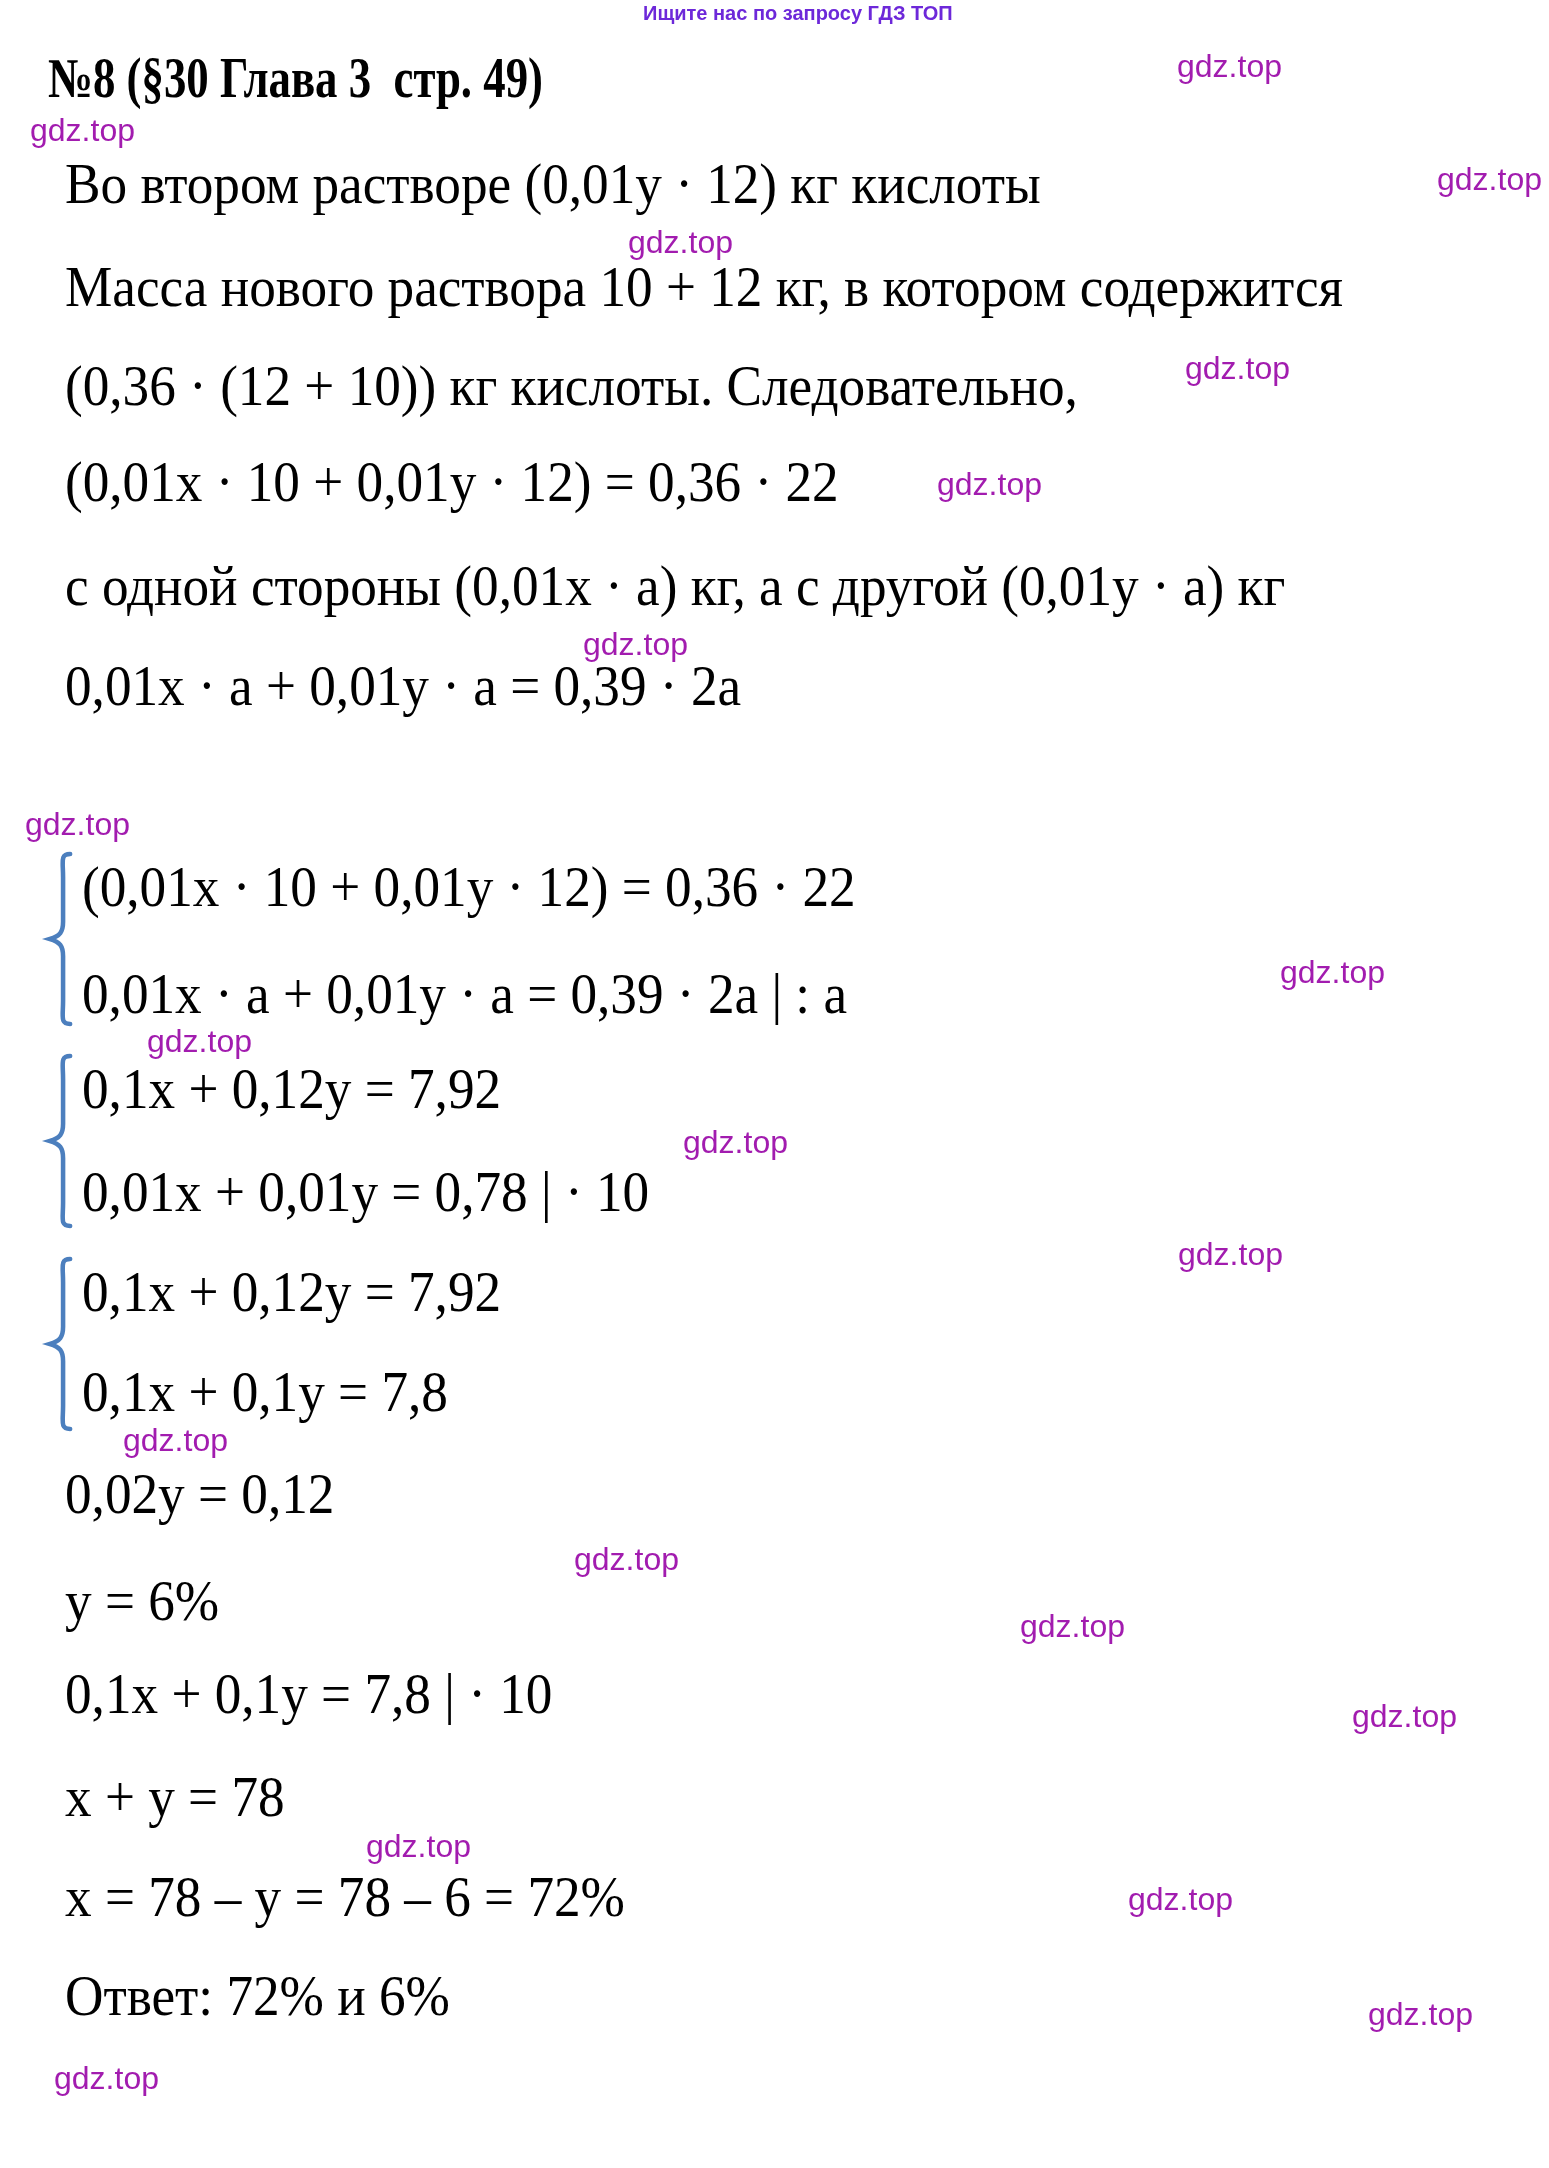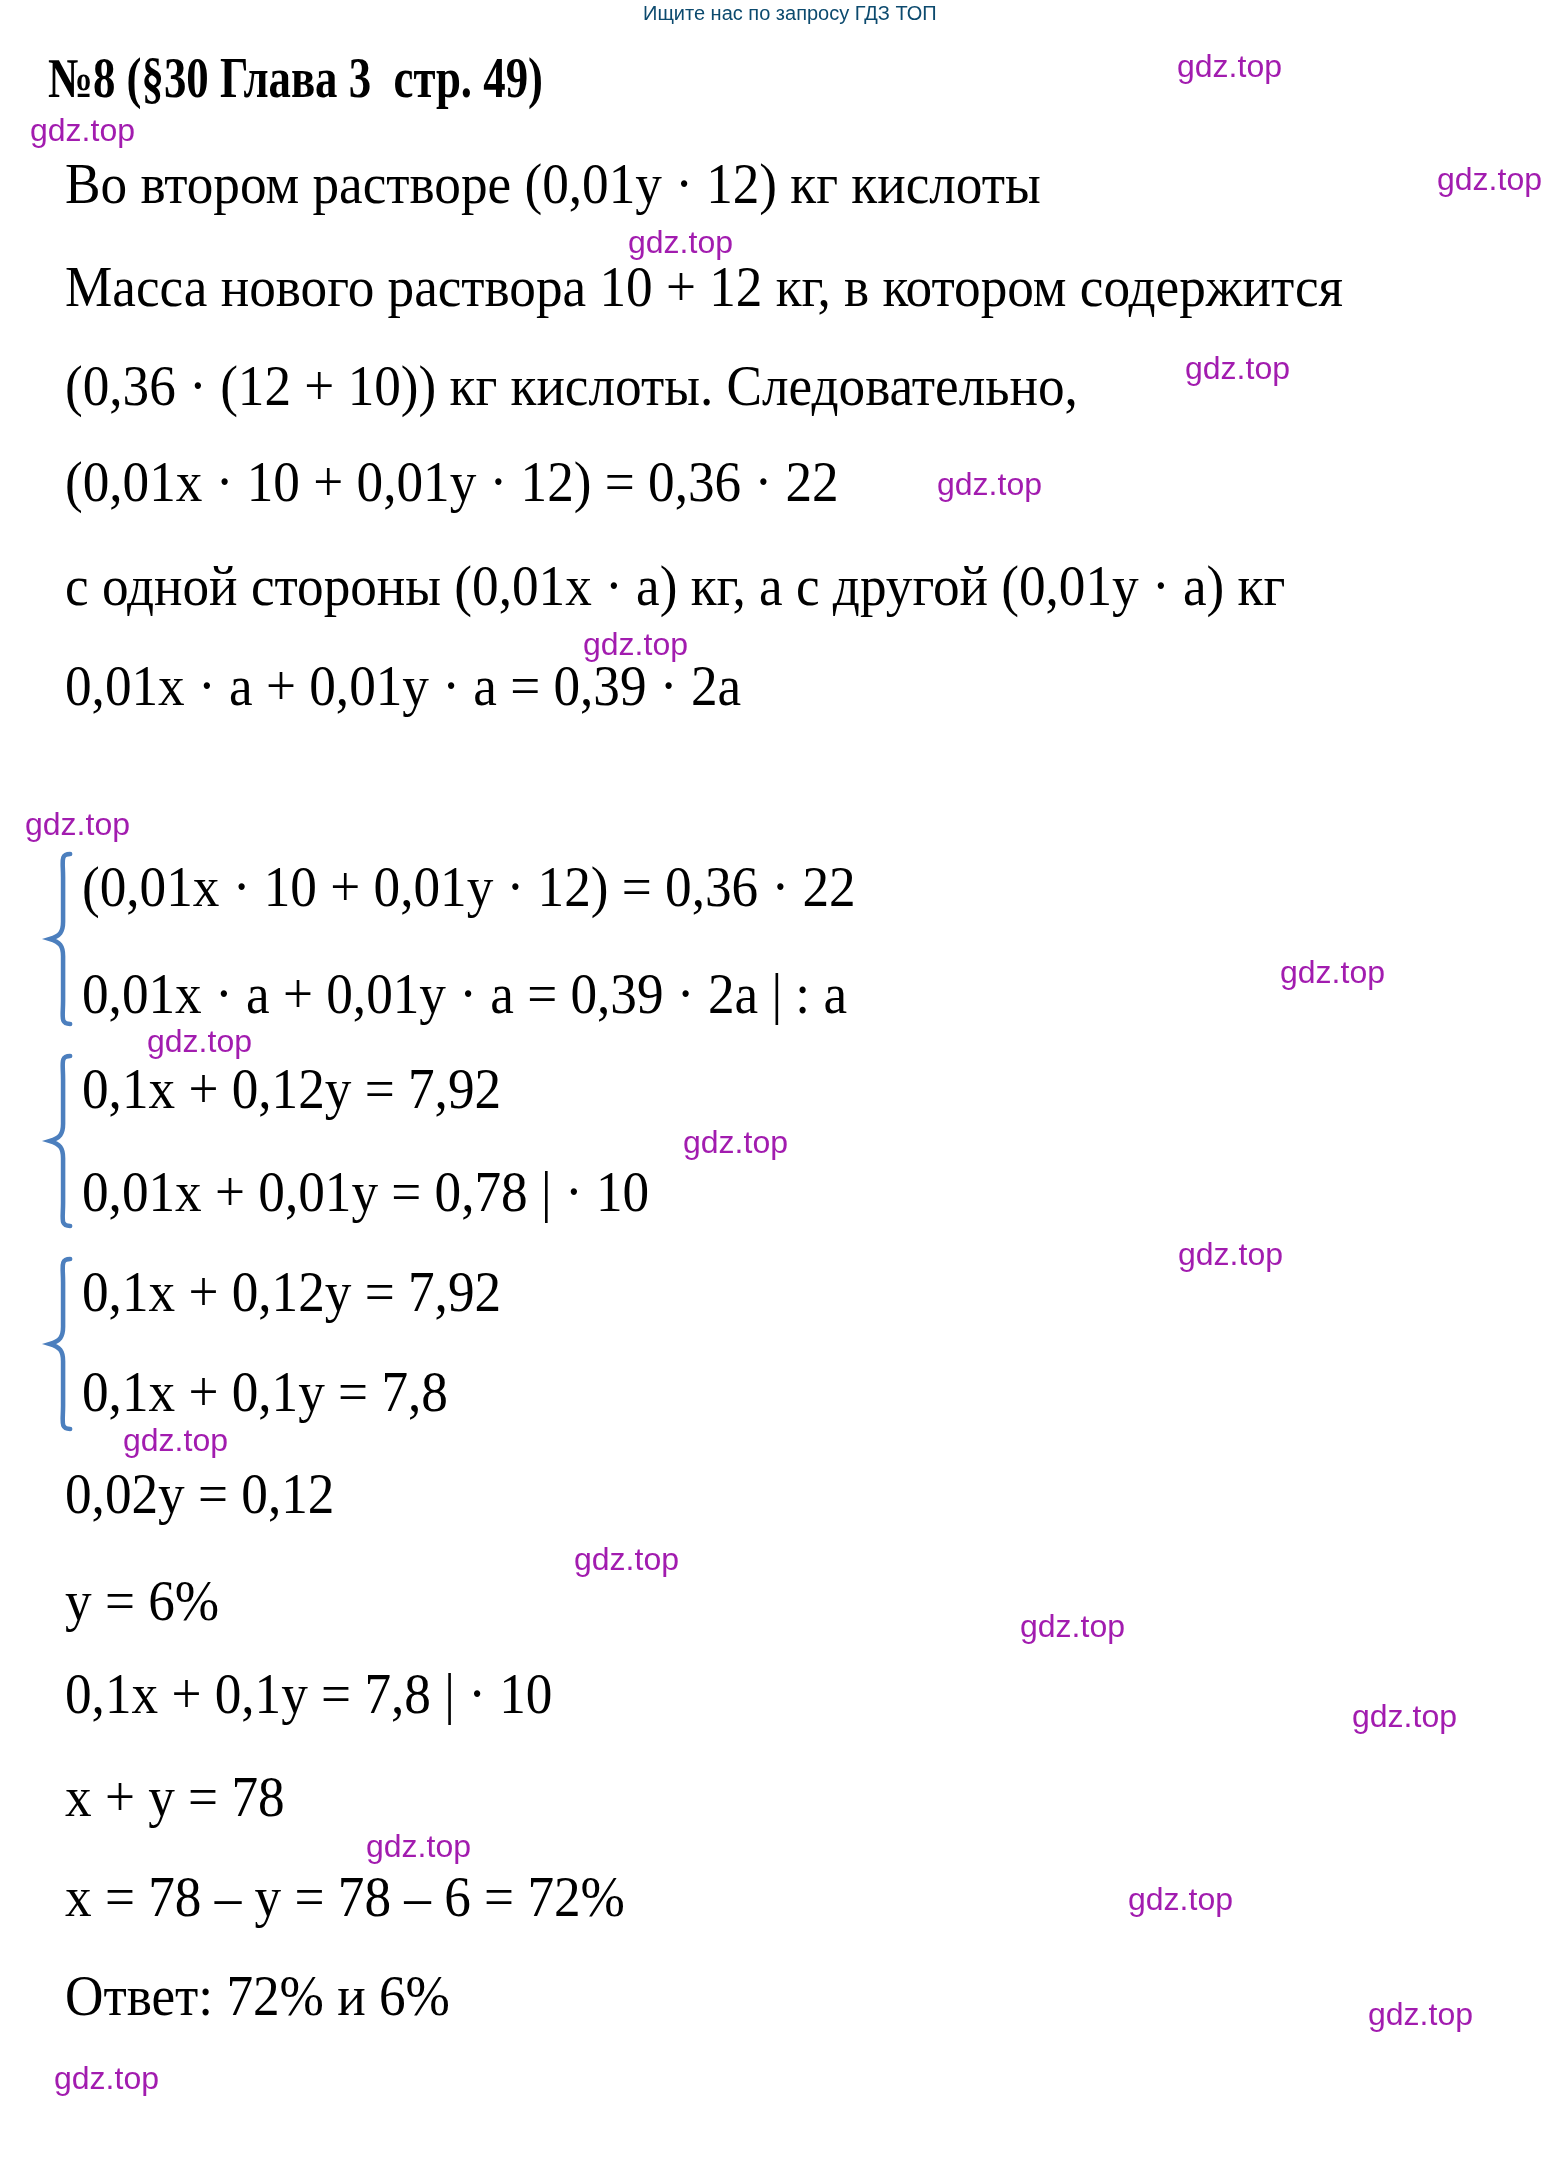--- a/index.html
+++ b/index.html
@@ -9,22 +9,22 @@
     height:2168px;
     background:#ffffff;
     overflow:hidden;
     font-family:"Liberation Serif", serif;
   }
   .promo-top{
     position:absolute;
     left:643px; top:2px;
     font-family:"Liberation Sans", sans-serif;
     font-size:20px;
-    font-weight:normal;
-    color:#0c4a6e;
+    font-weight:bold;
+    color:#6d28d9;
     white-space:pre;
   }
   .promo-bottom{
     position:absolute;
     left:660px; top:2139px;
     font-family:Liberation Serif, serif;
     font-size:25px;
     font-weight:bold;
     color:#6b3fa6;
     white-space:pre;

